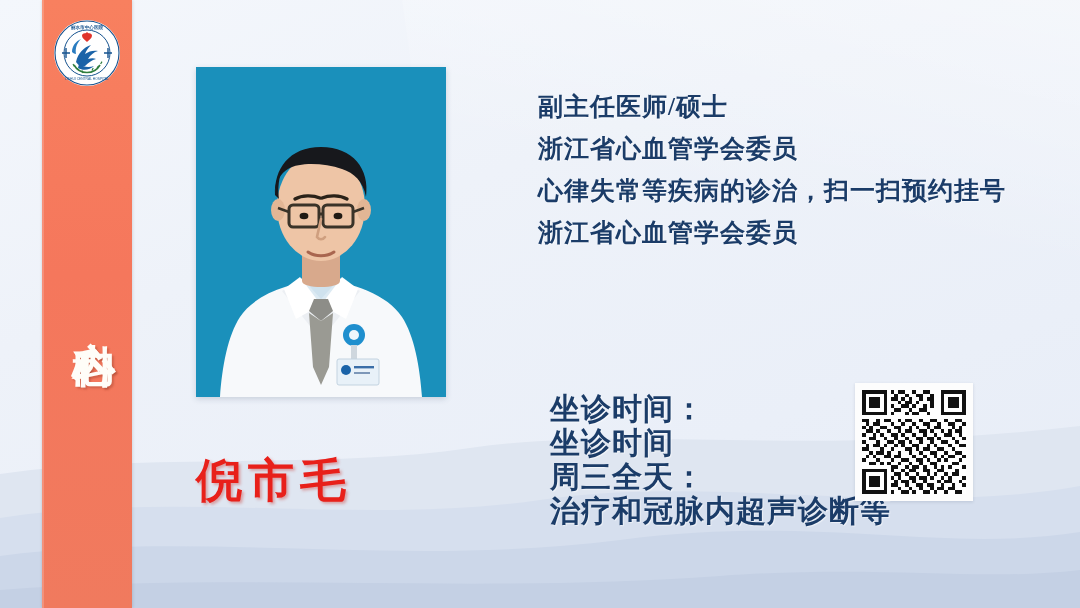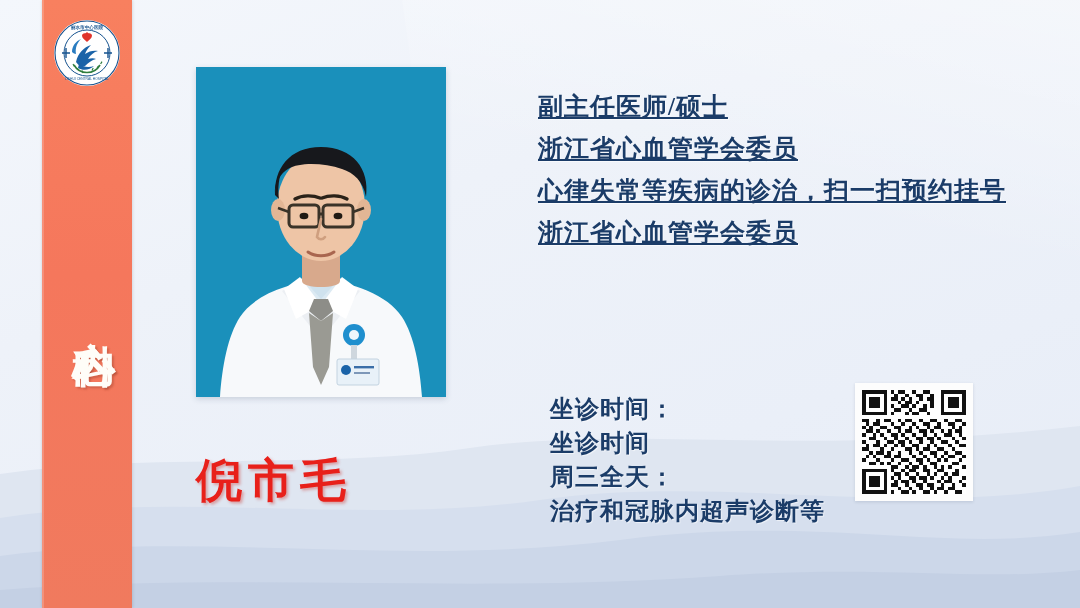--- a/index.html
+++ b/index.html
@@ -85,31 +85,30 @@
   
   .credentials {
     position:absolute; left:538px; top:86px; width:470px;
     color:#1b3c68;
     font-family:"Liberation Serif","DejaVu Serif",serif;
     font-weight:bold;
     font-size:25px;
     line-height:42px;
     letter-spacing:1px;
     text-shadow:1px 1px 1px rgba(255,255,255,.6);
-    text-decoration:underline;
   }
   .credentials div { white-space:nowrap; }
 
   
   .schedule {
     position:absolute; left:550px; top:392px; width:330px;
     color:#1b3c68;
     font-family:"Liberation Serif","DejaVu Serif",serif;
     font-weight:bold;
-    font-size:24px;
+    font-size:30px;
     line-height:34px;
     letter-spacing:1px;
     text-shadow:1px 1px 1px rgba(255,255,255,.6);
   }
   .schedule div { white-space:nowrap; }
 
   
   .qr-wrap { position:absolute; left:855px; top:383px; }
   .qr {
     width:118px; height:118px;

